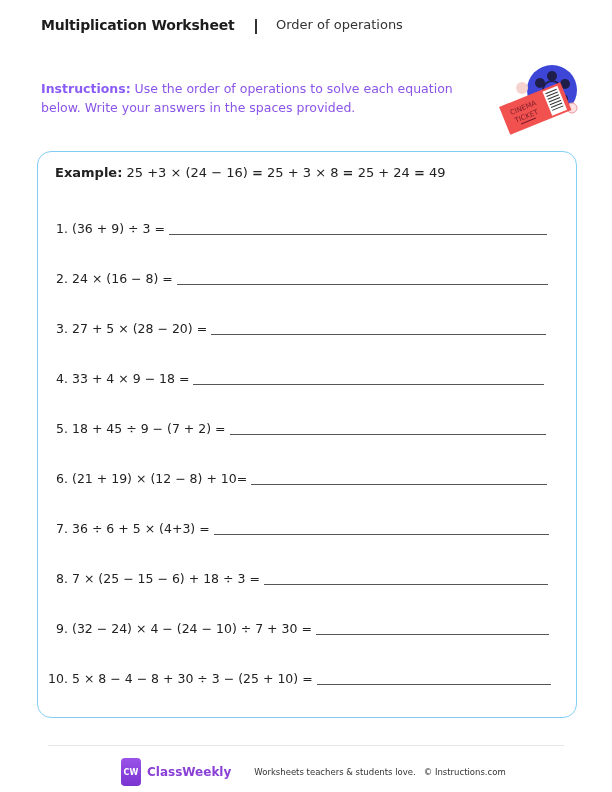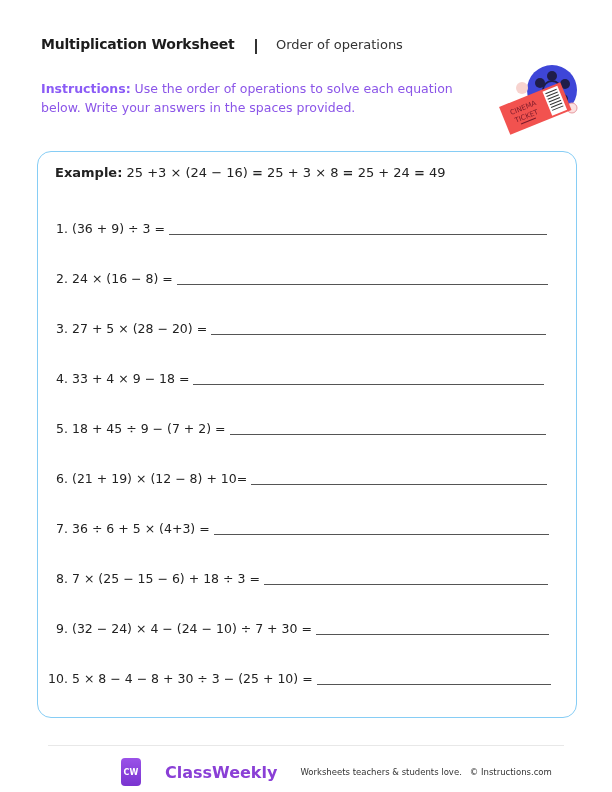--- a/index.html
+++ b/index.html
@@ -1,19 +1,19 @@
 <!DOCTYPE html>
 <html><head>
 <meta charset="utf-8">
 <style>
   * { box-sizing: border-box; margin: 0; padding: 0; }
   html, body { width: 612px; height: 792px; background: #ffffff; overflow: hidden; }
   body { position: relative; font-family: "DejaVu Sans", "Liberation Sans", sans-serif; color: #222; }
 
-  .header { position: absolute; left: 41px; top: 36px; display: flex; align-items: flex-end; white-space: nowrap; gap: 12px; }
+  .header { position: absolute; left: 41px; top: 17px; display: flex; align-items: flex-start; white-space: nowrap; gap: 12px; }
   .title { font-size: 14px; font-weight: bold; color: #1c1c1c; letter-spacing: -0.2px; }
   .divider-bar { display: inline-block; width: 1.5px; height: 15px; background: #333; margin: 0 7px 0 9px; position: relative; top: 2px; }
   .subtitle { font-size: 13px; color: #333; }
 
   .instructions { position: absolute; left: 41px; top: 80px; width: 420px; font-size: 12.5px; line-height: 18.5px; color: #8b55e8; }
   .instructions b { font-weight: bold; color: #8b5cf6; }
 
   .ticket { position: absolute; left: 490px; top: 56px; width: 96px; height: 80px; }
 
   .box { position: absolute; left: 37px; top: 151px; width: 540px; height: 567px; border: 1.5px solid #86cdf5; border-radius: 14px; }
@@ -21,21 +21,21 @@
   .example { position: absolute; left: 55px; top: 165px; font-size: 13px; white-space: nowrap; color: #222; }
   .example b { font-weight: bold; }
 
   .problem { position: absolute; left: 0; height: 20px; display: flex; align-items: flex-end; font-size: 12.5px; color: #222; white-space: nowrap; }
   .problem .num { display: inline-block; text-align: right; width: 72px; padding-right: 4px; }
   .problem .line { display: inline-block; height: 1.5px; background: #555; margin-left: 4px; margin-bottom: 1px; }
 
   .footer-rule { position: absolute; left: 48px; top: 745px; width: 516px; height: 1px; background: #e8e8e8; }
   .footer { position: absolute; left: 121px; top: 758px; display: flex; align-items: center; white-space: nowrap; }
   .logo-badge { width: 20px; height: 28px; border-radius: 4px; background: linear-gradient(180deg, #9a52e8, #7a34d0); color: #fff; font-size: 8px; font-weight: bold; display: flex; align-items: center; justify-content: center; letter-spacing: 0.2px; }
-  .brand { font-size: 16px; font-weight: bold; color: #8a3fd6; margin-left: 24px; }
+  .brand { font-size: 12px; font-weight: bold; color: #8a3fd6; margin-left: 6px; }
   .tagline { font-size: 8.5px; color: #333; margin-left: 23px; text-align: right; }
   .copyright { font-size: 8.5px; color: #333; margin-left: 8px; }
 </style>
 </head>
 <body>
 
 <div class="header">
   <span class="title">Multiplication Worksheet</span>
   <span class="divider-bar"></span>
   <span class="subtitle">Order of operations</span>

